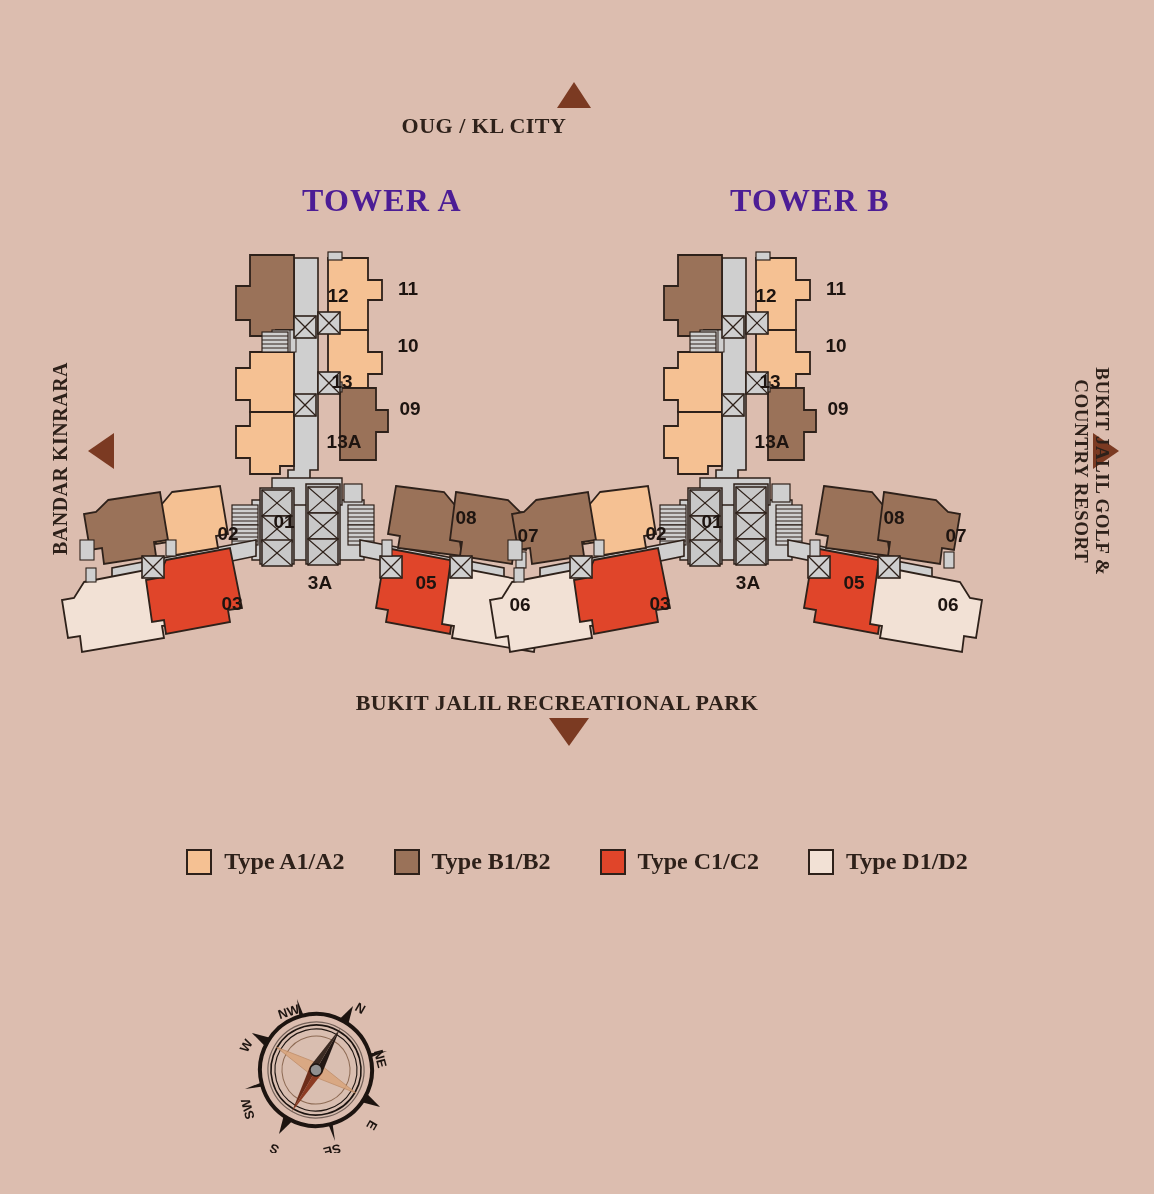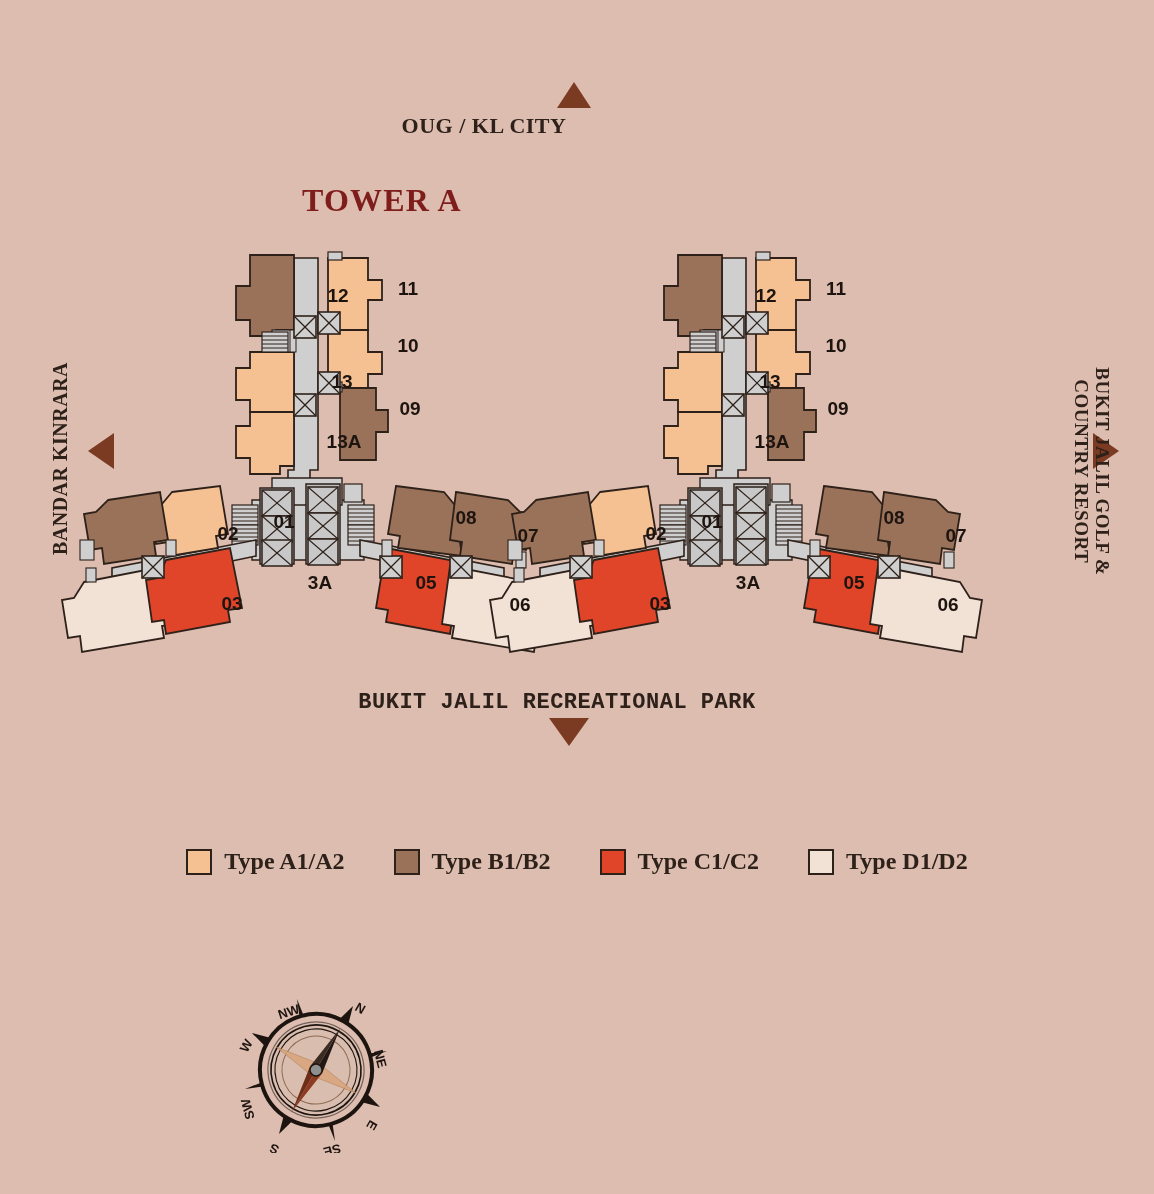--- a/index.html
+++ b/index.html
@@ -15,41 +15,41 @@
   
   .dir-label{
     position:absolute;
     color:#2e211a;
     font-family:"Liberation Serif", serif;
     font-weight:700;
     letter-spacing:.5px;
     white-space:nowrap;
   }
   #top-label{top:113px;left:0;width:968px;text-align:center;font-size:22px;}
-  #bottom-label{top:690px;left:0;width:1114px;text-align:center;font-size:22px;font-family:Liberation Mono, monospace;}
+  #bottom-label{top:690px;left:0;width:1114px;text-align:center;font-size:22px;}
   #left-label{
     top:447px;left:-60px;width:240px;text-align:center;font-size:20px;
     transform:rotate(-90deg);transform-origin:center center;
   }
   #right-label{
     top:450px;left:972px;width:240px;text-align:center;font-size:19px;
     transform:rotate(90deg);transform-origin:center center;
     line-height:1.12;white-space:normal;
   }
 
   .tri{position:absolute;width:0;height:0;}
   #tri-top{left:557px;top:82px;border-left:17px solid transparent;border-right:17px solid transparent;border-bottom:26px solid #7b3a22;}
   #tri-bottom{left:549px;top:718px;border-left:20px solid transparent;border-right:20px solid transparent;border-top:28px solid #7b3a22;}
   #tri-left{left:88px;top:433px;border-top:18px solid transparent;border-bottom:18px solid transparent;border-right:26px solid #7b3a22;}
   #tri-right{left:1093px;top:433px;border-top:18px solid transparent;border-bottom:18px solid transparent;border-left:26px solid #7b3a22;}
 
   
   .tower-title{
     position:absolute;top:182px;
-    font-size:32px;font-weight:700;color:#7f1d1d;
+    font-size:32px;font-weight:700;color:#4c1d95;
     letter-spacing:1.2px;text-align:center;width:300px;
     font-family:"Liberation Serif", serif;
   }
   #tower-a-title{left:232px;}
   #tower-b-title{left:660px;}
 
   
   svg.plan{position:absolute;left:0;top:0;}
 
   
@@ -66,20 +66,21 @@
 </style>
 </head>
 <body>
 
 <div class="stage">
 
   <div class="tri" id="tri-top"></div>
   <div class="dir-label" id="top-label">OUG / KL CITY</div>
 
   <div class="tower-title" id="tower-a-title">TOWER A</div>
+  <div class="tower-title" id="tower-b-title">TOWER B</div>
 
   <div class="tri" id="tri-left"></div>
   <div class="dir-label" id="left-label">BANDAR KINRARA</div>
 
   <div class="tri" id="tri-right"></div>
   <div class="dir-label" id="right-label">BUKIT JALIL GOLF &amp;<br>COUNTRY RESORT</div>
 
   <div class="dir-label" id="bottom-label">BUKIT JALIL RECREATIONAL PARK</div>
   <div class="tri" id="tri-bottom"></div>
 

